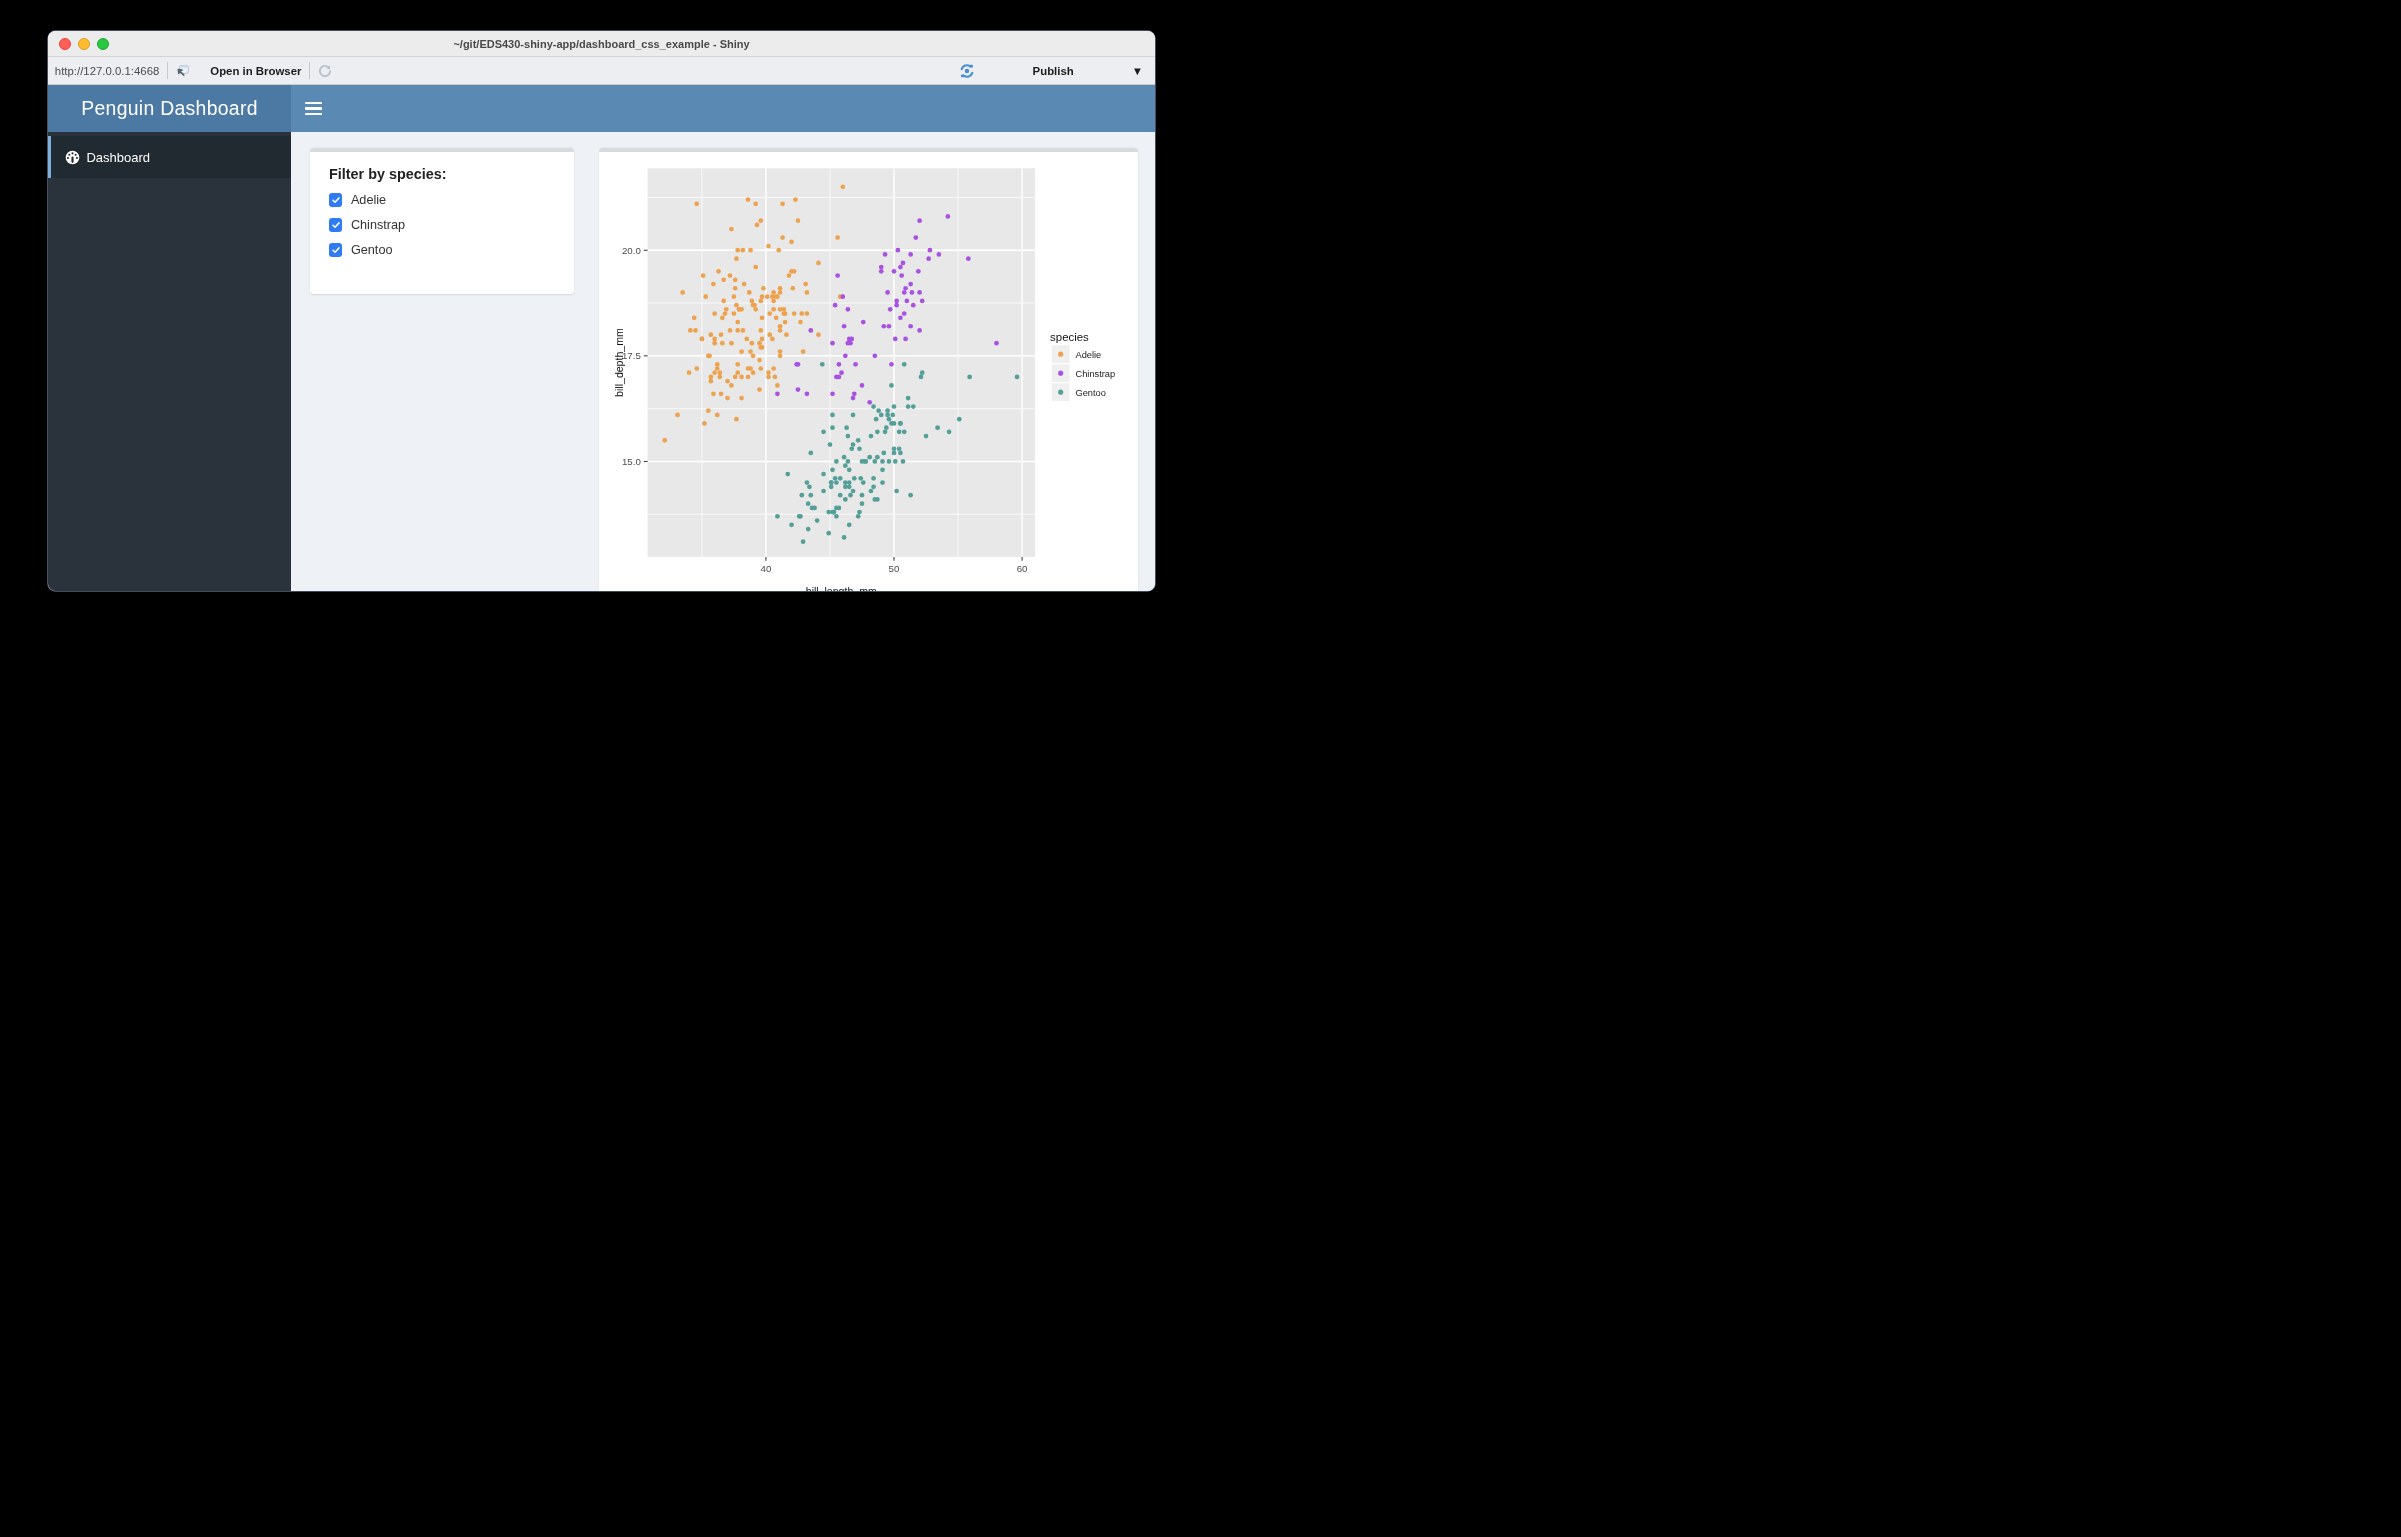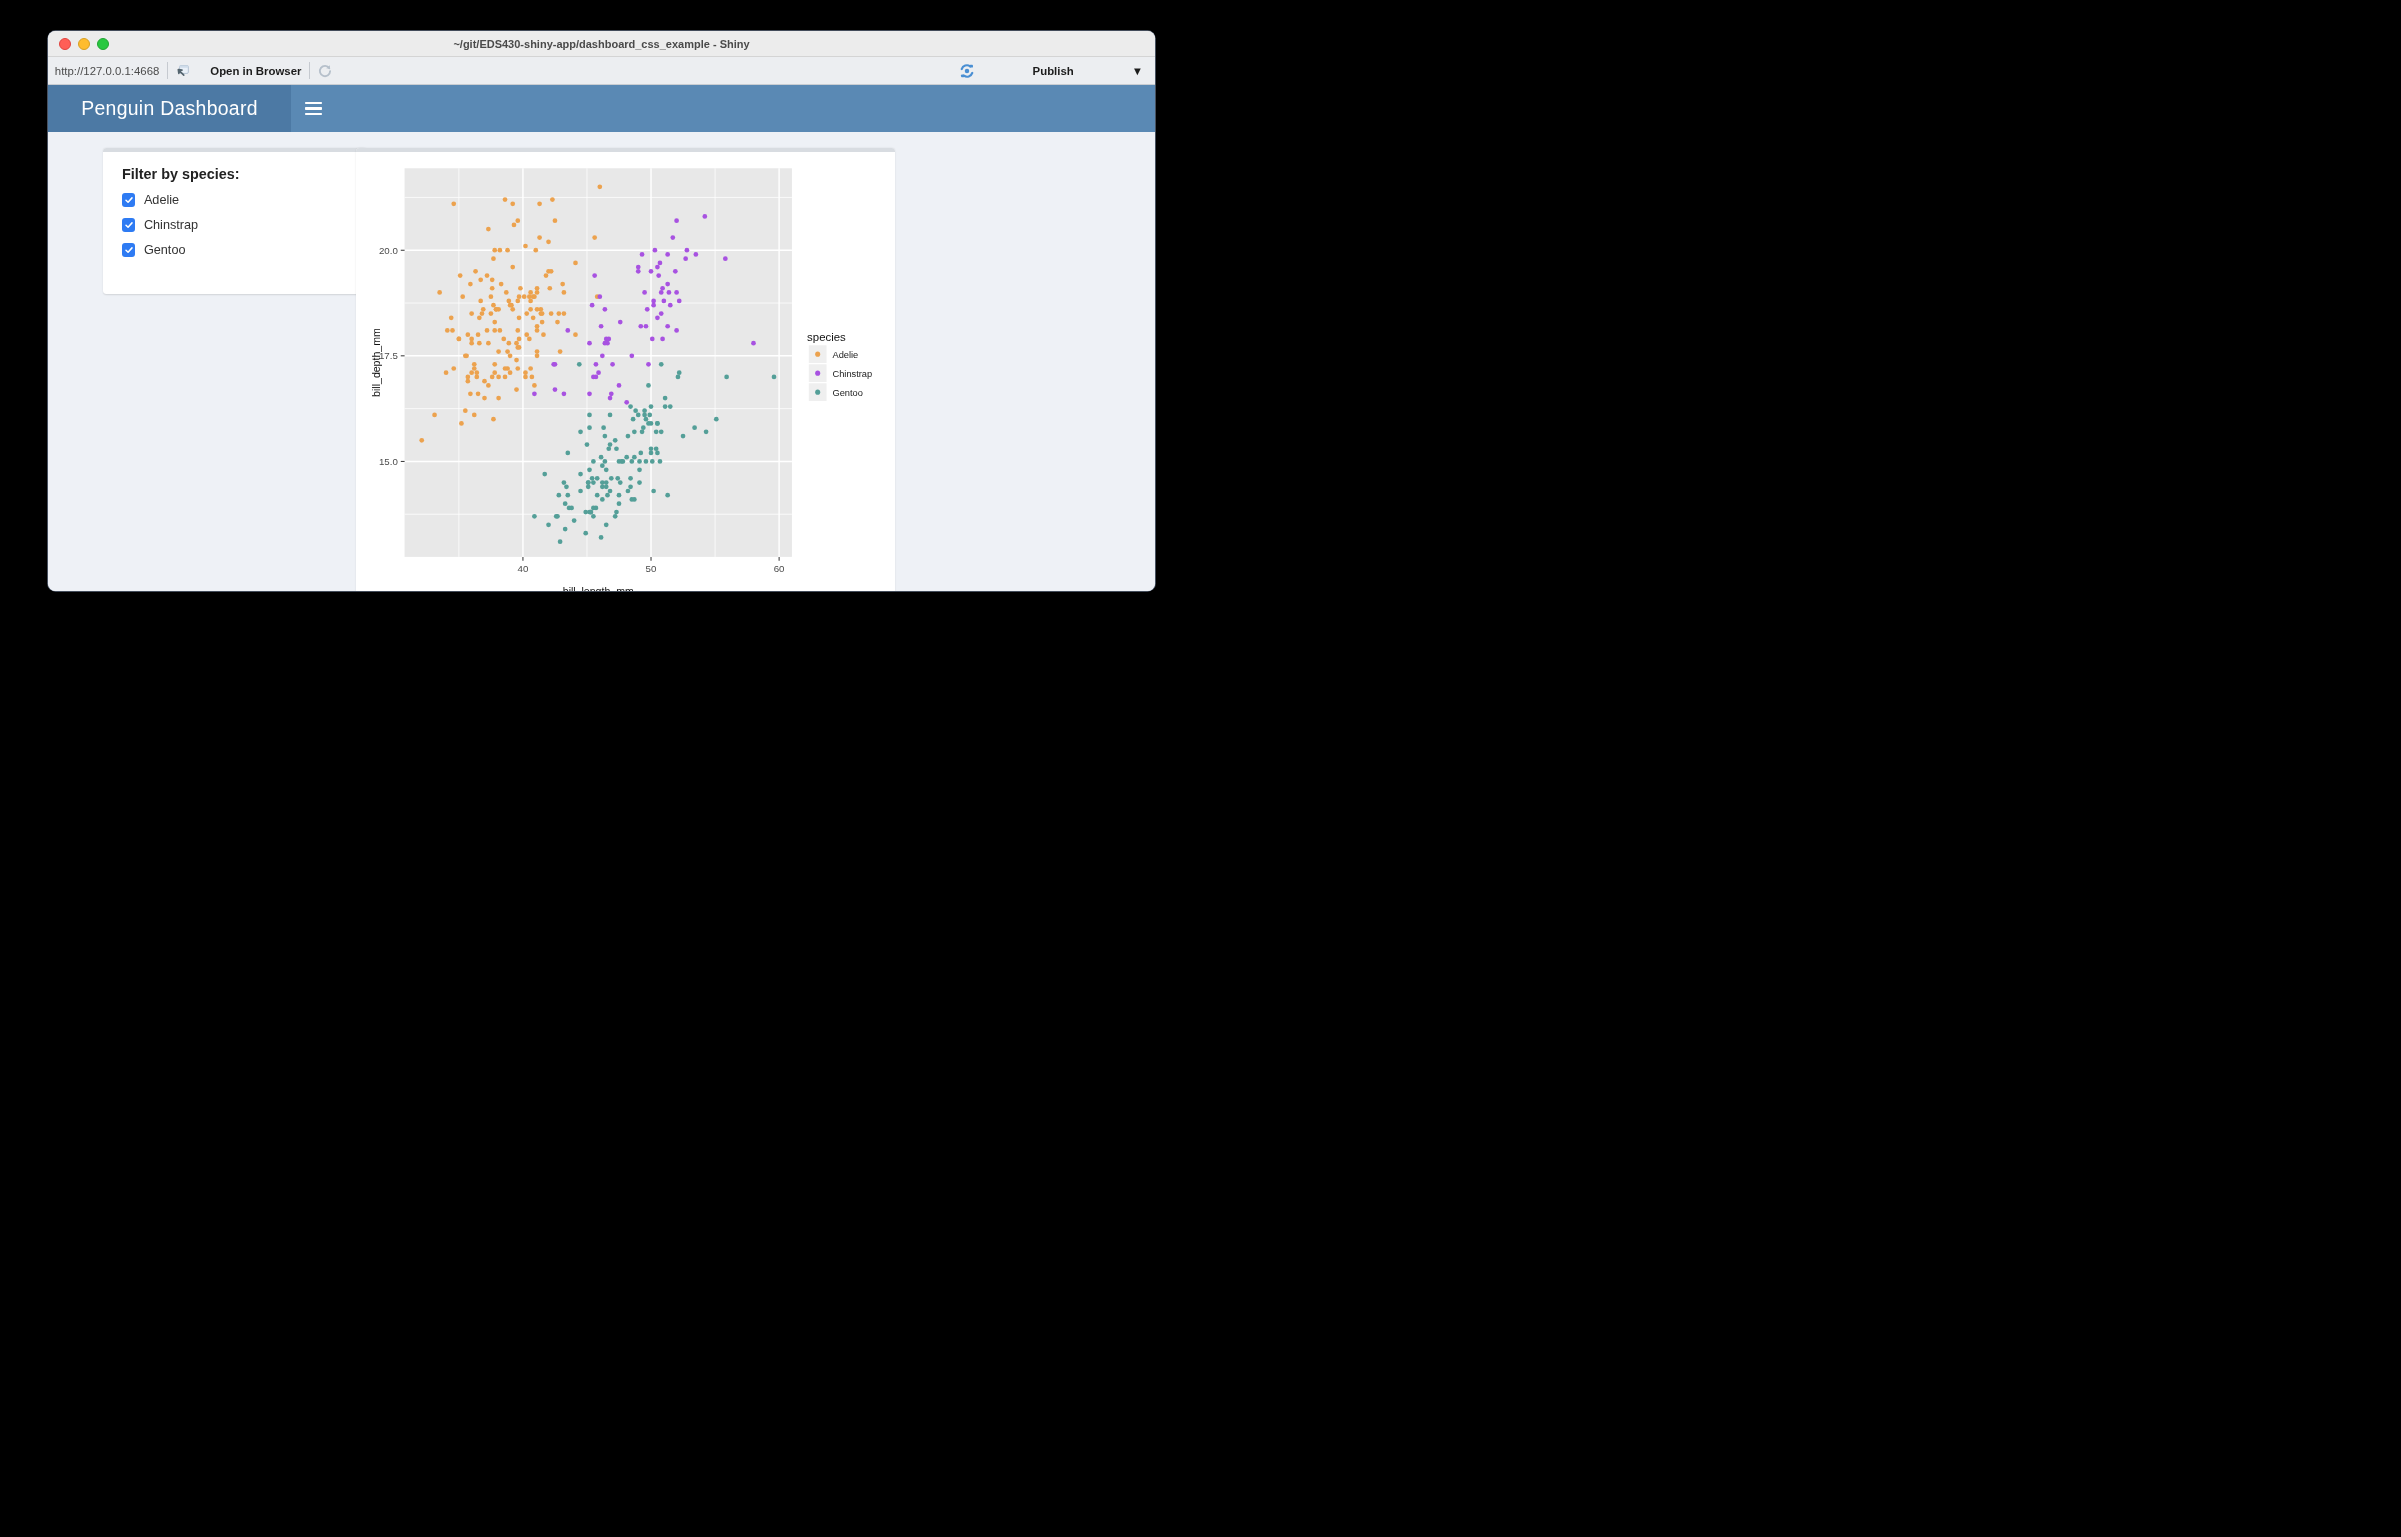--- a/index.html
+++ b/index.html
@@ -35,21 +35,21 @@
   .hamburger{width:17px;display:flex;flex-direction:column;gap:3px;cursor:pointer;}
   .hamburger i{display:block;height:2.2px;background:#fff;border-radius:0.8px;}
   .body{display:flex;height:587px;}
   .sidebar{width:243px;background:#2a333c;padding-top:4.2px;}
   .menu-item{height:42px;display:flex;align-items:center;background:#212a30;
              border-left:3px solid #7fb1dd;padding-left:14.4px;gap:6px;cursor:pointer;}
   .menu-item span{color:#fff;font-size:13px;}
   .main{flex:1;position:relative;background:#eef1f6;}
   .box{position:absolute;background:#fff;border-radius:3.4px;box-shadow:0 0.8px 1.7px rgba(0,0,0,.12);}
   .box .strip{position:absolute;top:0;left:0;right:0;height:3.8px;background:#d8dce1;border-radius:3.4px 3.4px 0 0;}
-  .filter-box{left:19.4px;top:16px;width:264px;height:146px;margin-left:36px;}
+  .filter-box{left:19.4px;top:16px;width:264px;height:146px;}
   .filter-box .inner{padding:18px 17px 0 18.6px;}
   .filter-box h3{margin:0 0 11px 0;font-size:14.4px;font-weight:700;color:#222;}
   .cbrow{display:flex;align-items:center;gap:8.4px;margin-bottom:11px;cursor:pointer;}
   .cbx{width:13.5px;height:13.5px;border-radius:3px;background:#2e7bf3;display:flex;align-items:center;justify-content:center;}
   .cbrow span{font-size:12.7px;color:#333;}
   .plot-box{left:308px;top:16px;width:539px;height:457px;}
   .plot-box svg{position:absolute;inset:0;font-family:"Liberation Sans","DejaVu Sans",sans-serif;}
 </style>
 </head>
 <body>
@@ -102,20 +102,34 @@
       <div class="logo">Penguin Dashboard</div>
       <div class="navbar">
         <div class="hamburger">
             <i></i>
             <i></i>
             <i></i>
           </div>
       </div>
     </div>
     <div class="body">
+      <div class="sidebar">
+        <div class="menu-item">
+          <svg width="15" height="15" viewBox="0 0 18 18">
+            <circle cx="9" cy="9" r="8.2" fill="#ffffff"></circle>
+            <circle cx="3.6" cy="9.6" r="1.25" fill="#212a30"></circle>
+            <circle cx="5.2" cy="5.6" r="1.25" fill="#212a30"></circle>
+            <circle cx="9" cy="4.0" r="1.25" fill="#212a30"></circle>
+            <circle cx="12.8" cy="5.6" r="1.25" fill="#212a30"></circle>
+            <circle cx="14.4" cy="9.6" r="1.25" fill="#212a30"></circle>
+            <path d="M9,9.2 L9,14.2" stroke="#212a30" stroke-width="2.6" stroke-linecap="round"></path>
+          </svg>
+          <span>Dashboard</span>
+        </div>
+      </div>
       <div class="main">
 
         <div class="box filter-box">
           <div class="strip"></div>
           <div class="inner">
             <h3>Filter by species:</h3>
             <div class="cbrow">
               <span class="cbx">
                 <svg width="10" height="10" viewBox="0 0 16 16">
                     <path d="M3.2,8.4 l3.3,3.2 L12.8,4.6" fill="none" stroke="#fff" stroke-width="2.4" stroke-linecap="round" stroke-linejoin="round"></path>

